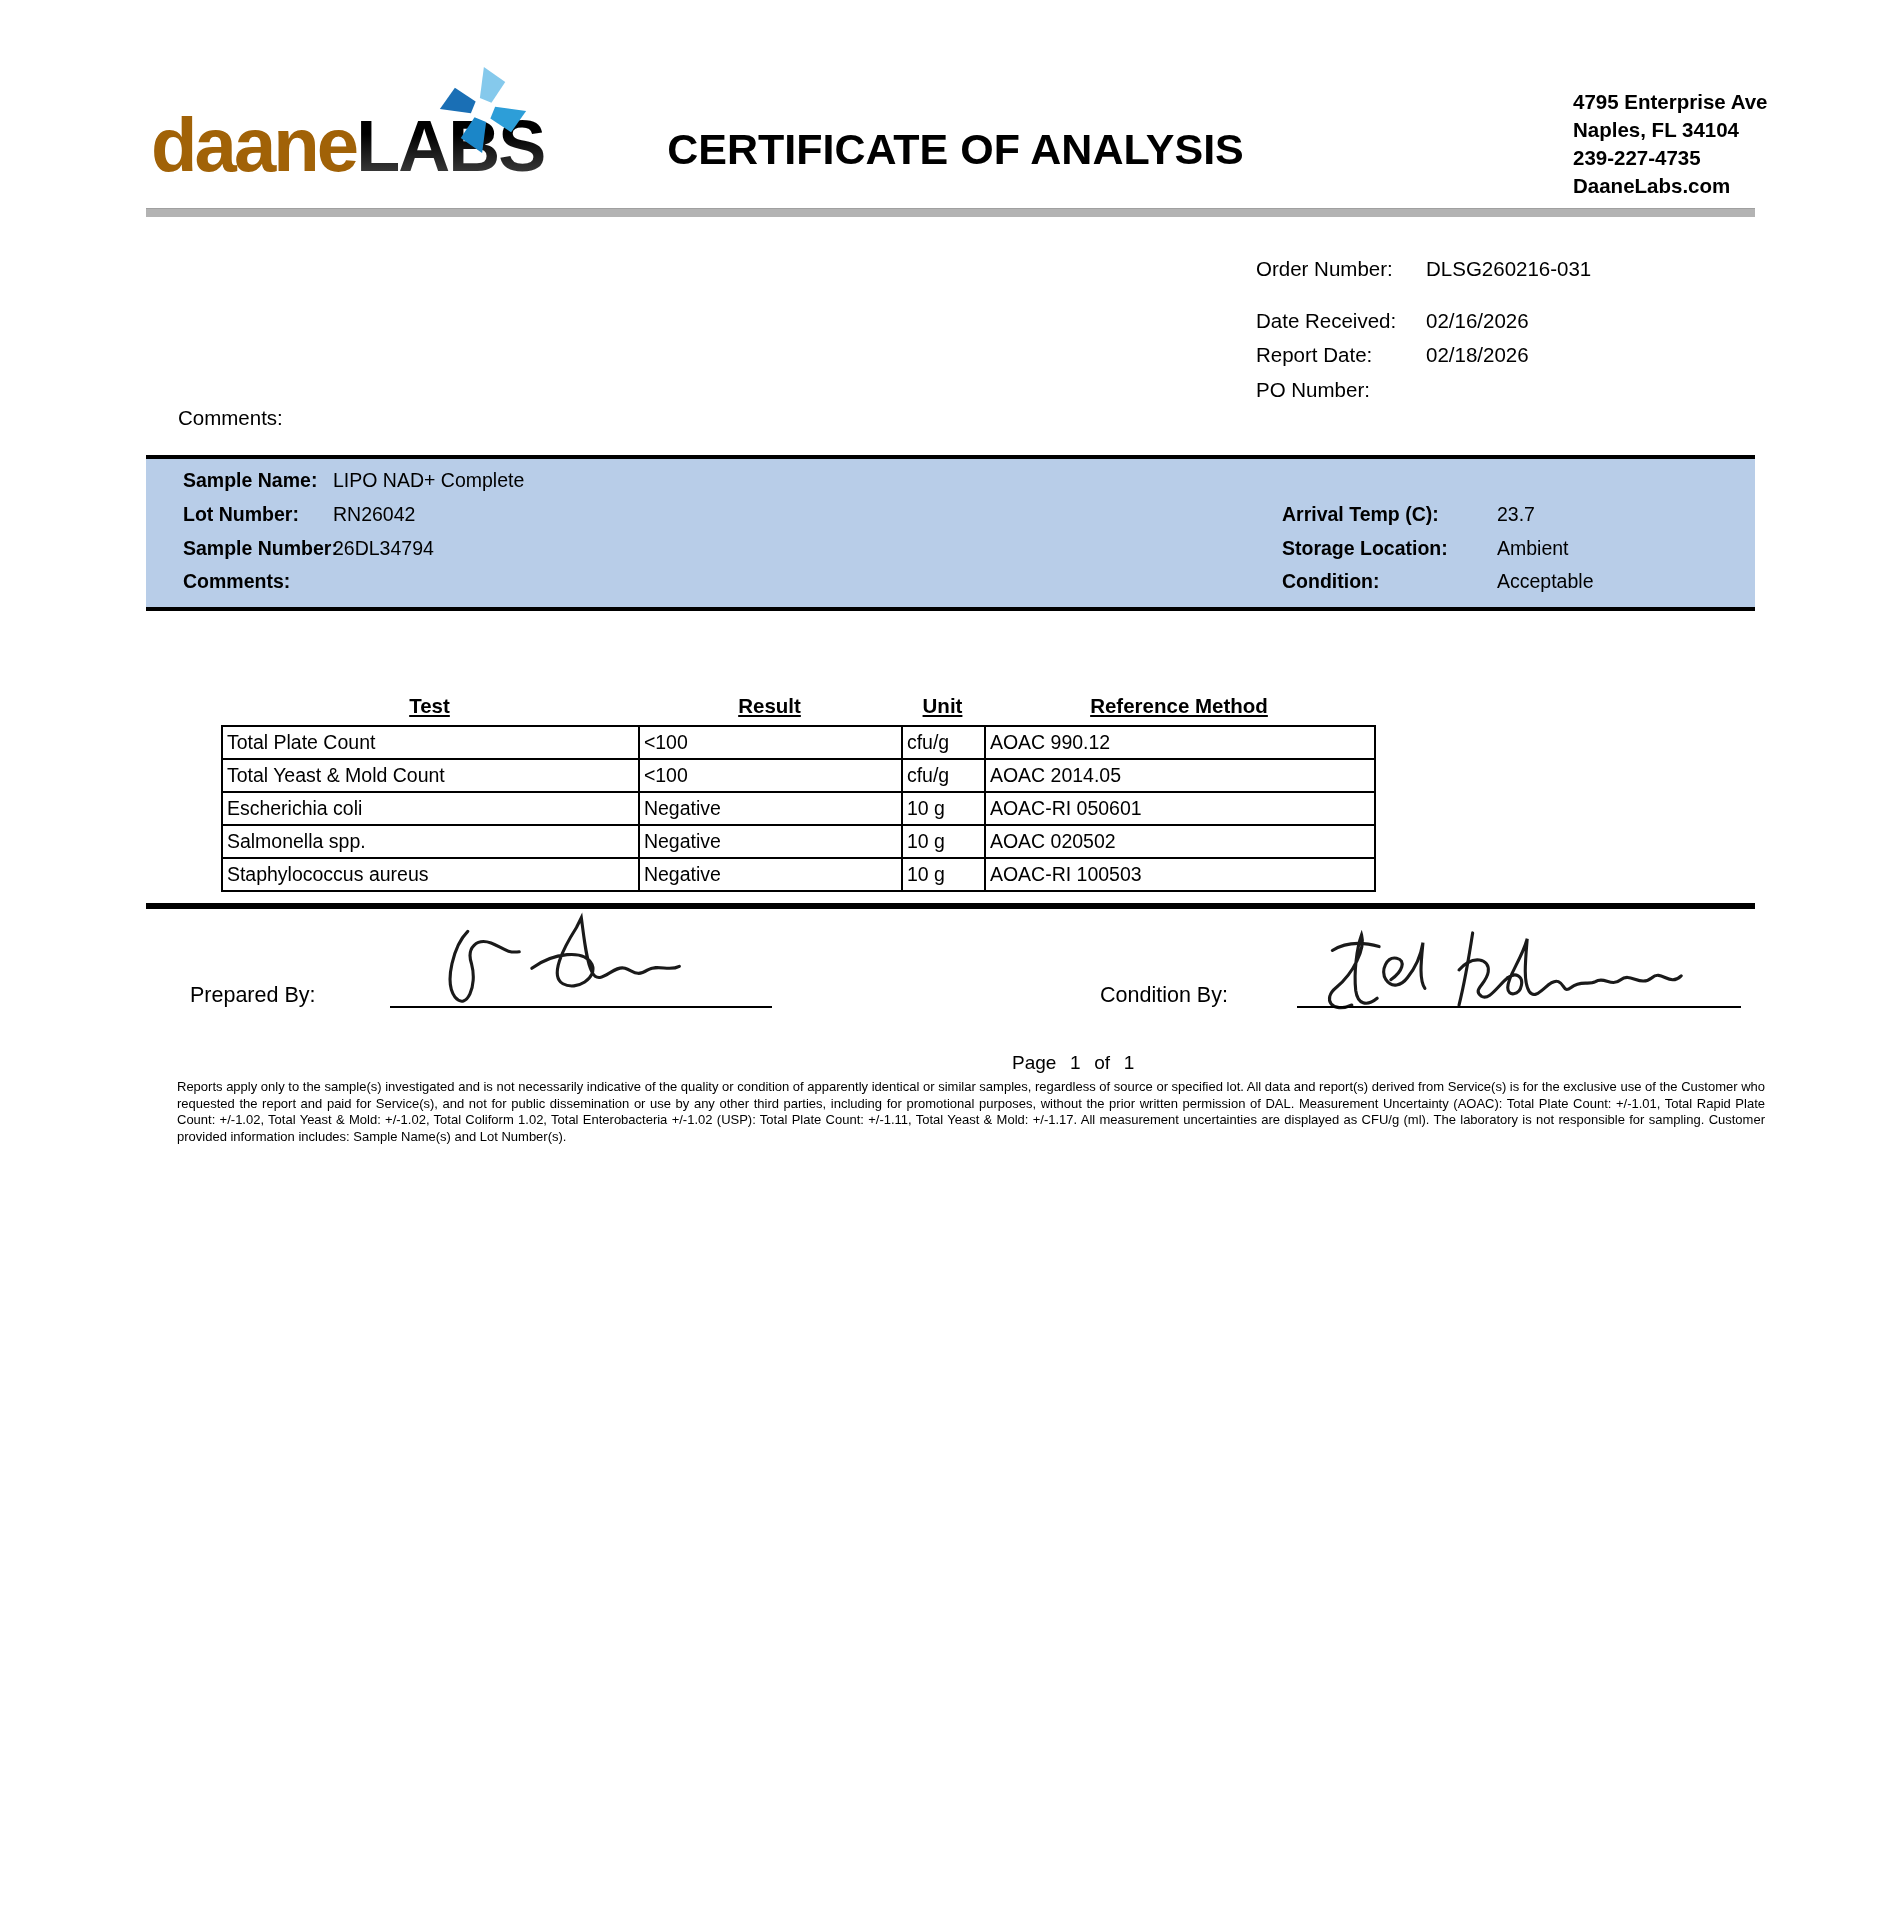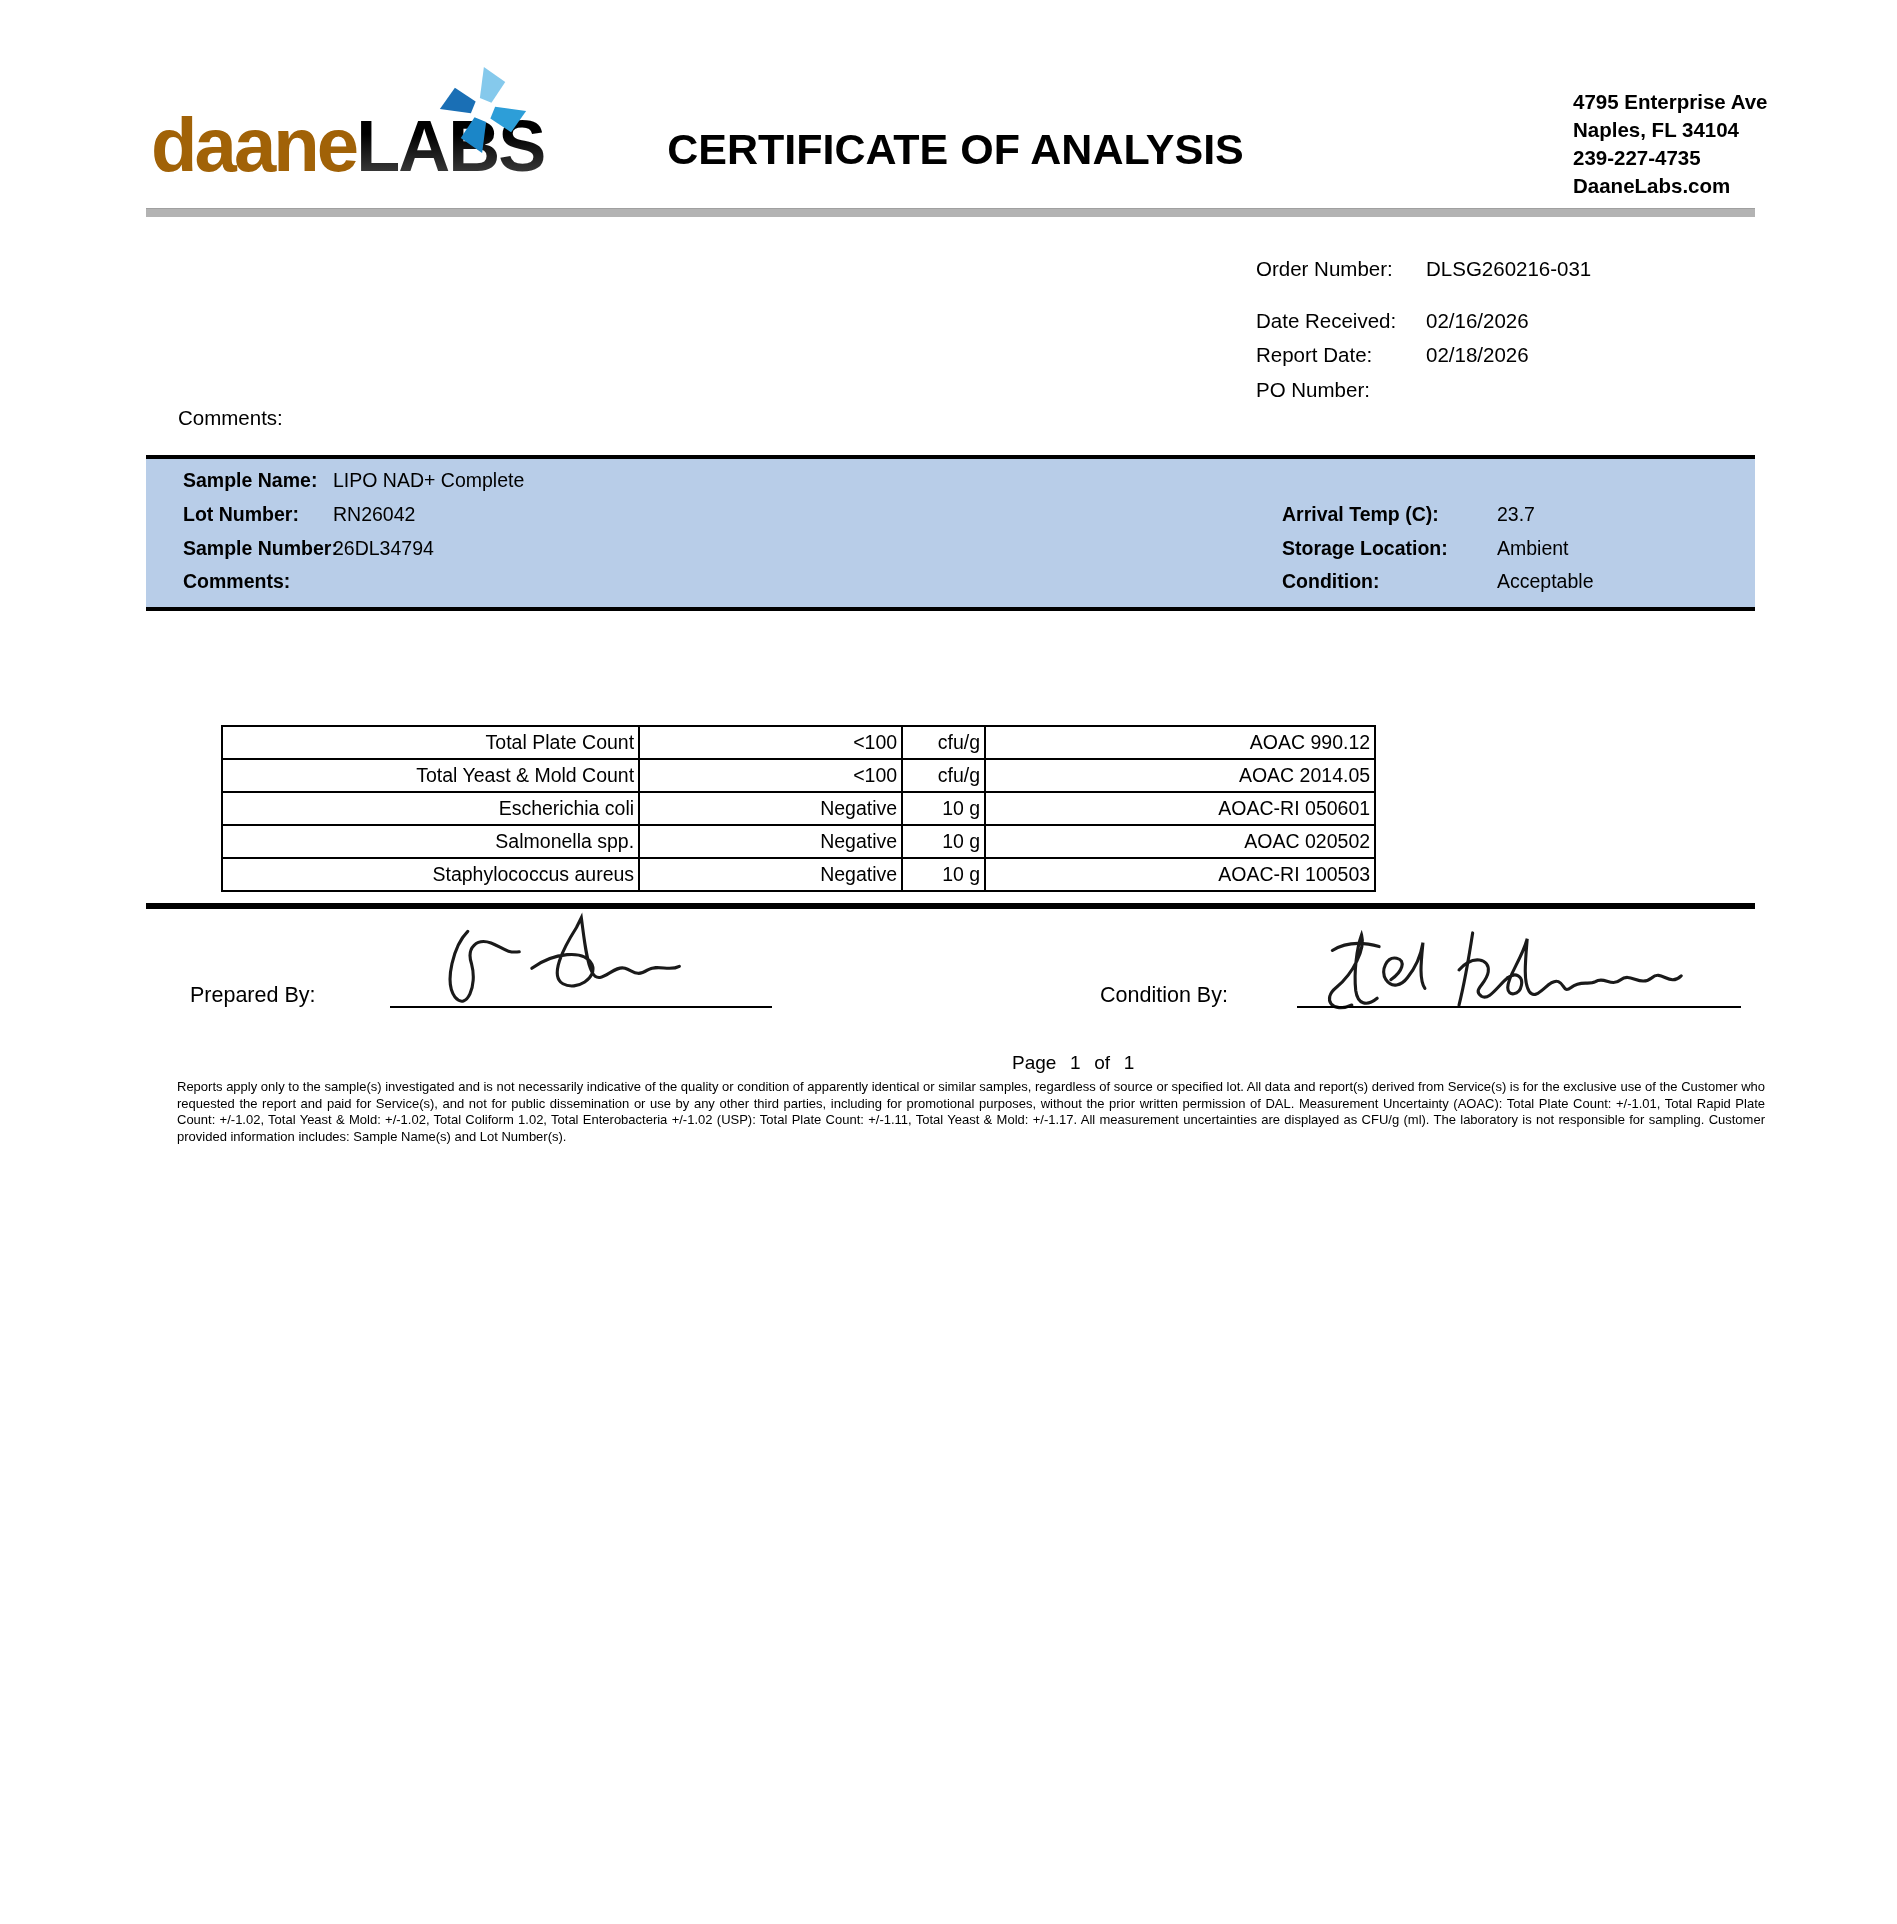--- a/index.html
+++ b/index.html
@@ -44,21 +44,21 @@
   .srow-right .svalue { left:215px; }
 
   
   .results-header { position:absolute; left:221px; top:694px; width:1154px; display:flex; }
   .results-header .hcell { text-align:center; font-size:20.5px; font-weight:bold; }
   .results-header .hcell span { text-decoration:underline; }
   .hc0 { width:417px; } .hc1 { width:263px; } .hc2 { width:83px; } .hc3 { width:390px; }
 
   table.results { position:absolute; left:221px; top:725px; width:1154px;
                   border-collapse:collapse; table-layout:fixed; }
-  table.results td { border:2px solid #000; height:33px; text-align:right;
+  table.results td { border:2px solid #000; height:33px; text-align:left;
                      font-size:19.5px; padding:0 3.9px; overflow:hidden; white-space:nowrap; }
 
   .thick-rule { position:absolute; left:146px; top:903px; width:1609px; height:5.9px; background:#000; }
 
   
   .sig-label { position:absolute; font-size:21.5px; }
   .sig-line  { position:absolute; height:2px; background:#000; }
   .sig-svg   { position:absolute; }
 
   .page-num { position:absolute; left:800px; top:1052px; width:341px; text-align:right; font-size:19px; }
@@ -139,20 +139,26 @@
     <div class="srow srow-right" style="top:78px;">
       <span class="slabel">Storage Location:</span>
       <span class="svalue">Ambient</span>
     </div>
     <div class="srow srow-right" style="top:111px;">
       <span class="slabel">Condition:</span>
       <span class="svalue">Acceptable</span>
     </div>
   </div>
 
+  <div class="results-header">
+    <div class="hcell hc0"><span>Test</span></div>
+    <div class="hcell hc1"><span>Result</span></div>
+    <div class="hcell hc2"><span>Unit</span></div>
+    <div class="hcell hc3"><span>Reference Method</span></div>
+  </div>
 
   <table class="results">
     <colgroup>
         <col style="width:417px">
         <col style="width:263px">
         <col style="width:83px">
         <col style="width:390px">
       </colgroup>
     <tbody>
       <tr>

